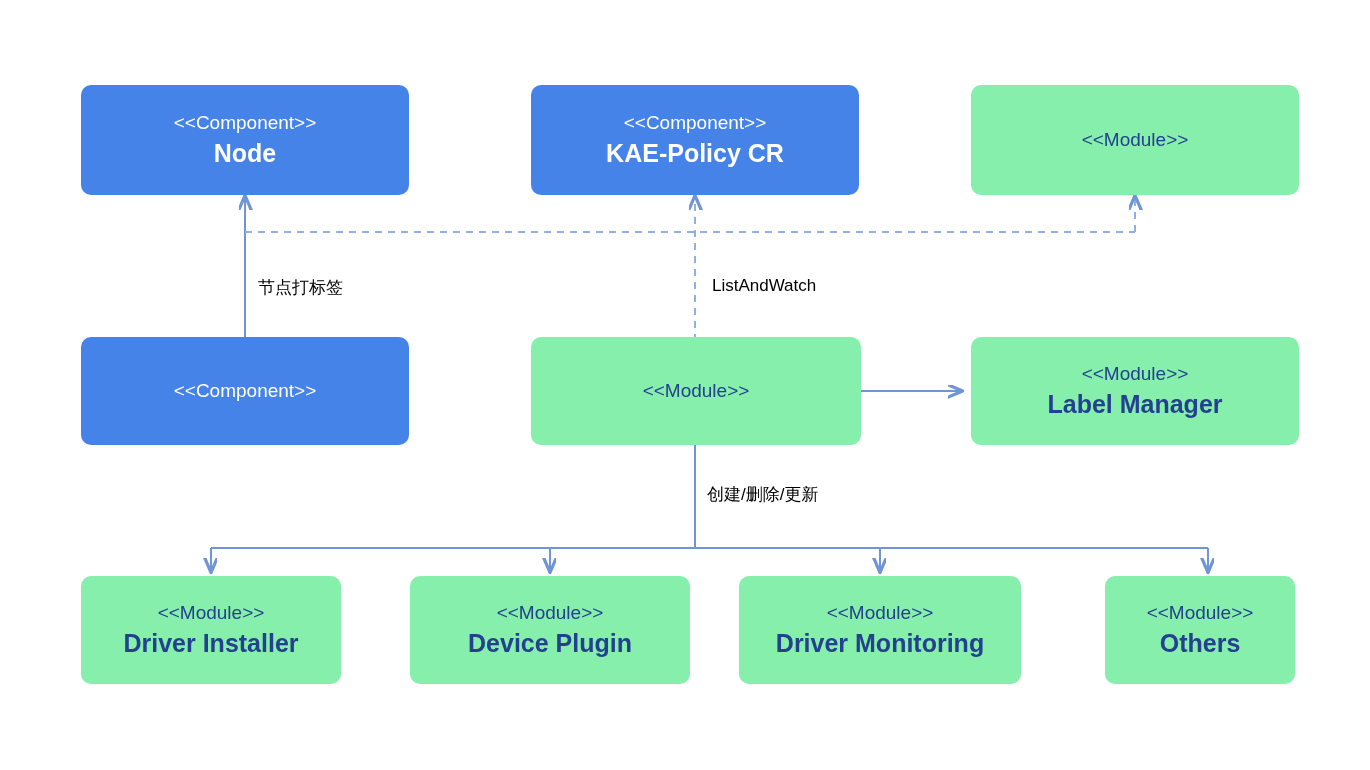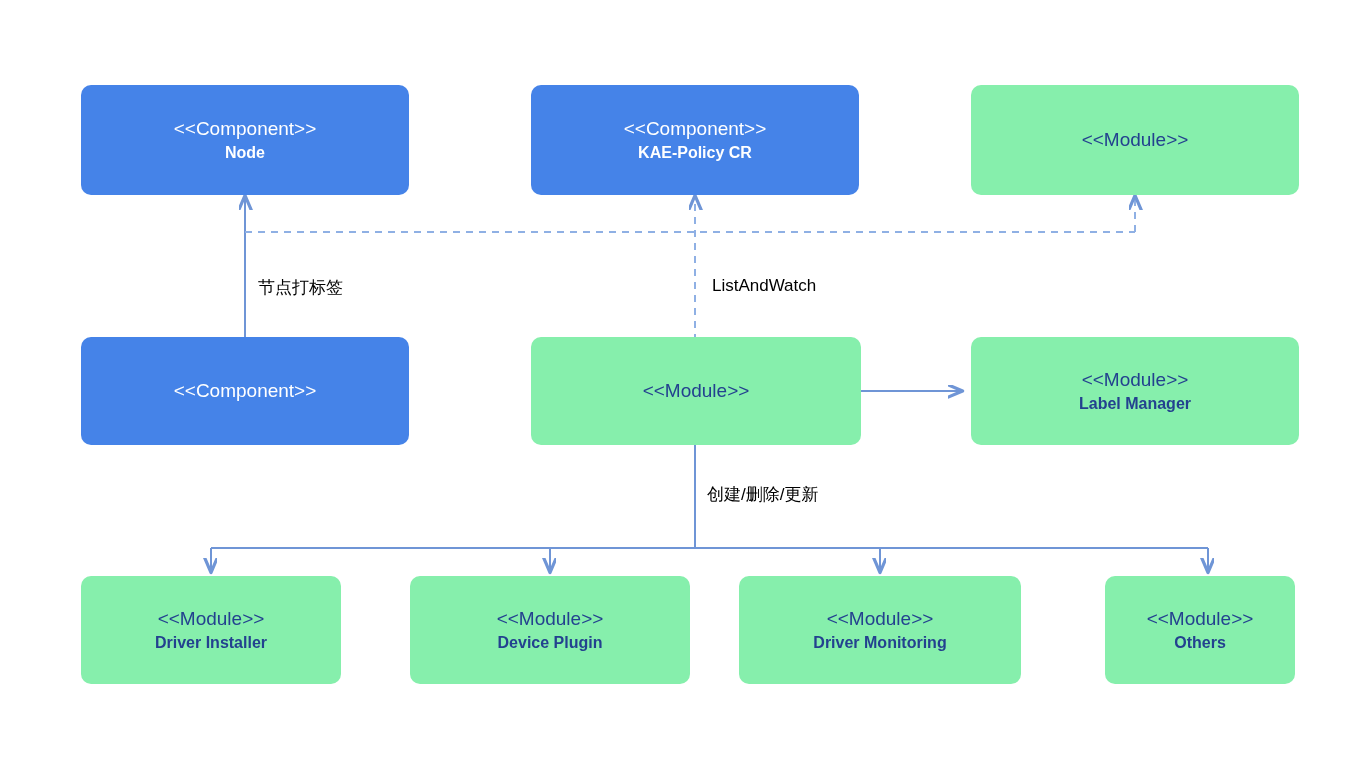--- a/index.html
+++ b/index.html
@@ -27,21 +27,21 @@
     align-items: center;
     justify-content: center;
     text-align: center;
     line-height: 1.38;
   }
   .node .stereotype {
     font-size: 19px;
     font-weight: 400;
   }
   .node .title {
-    font-size: 16px;
+    font-size: 25px;
     font-weight: 700;
   }
   .node.primary {
     background: #4583e8;
     color: #ffffff;
   }
   .node.secondary {
     background: #86efac;
     color: #23418f;
   }

